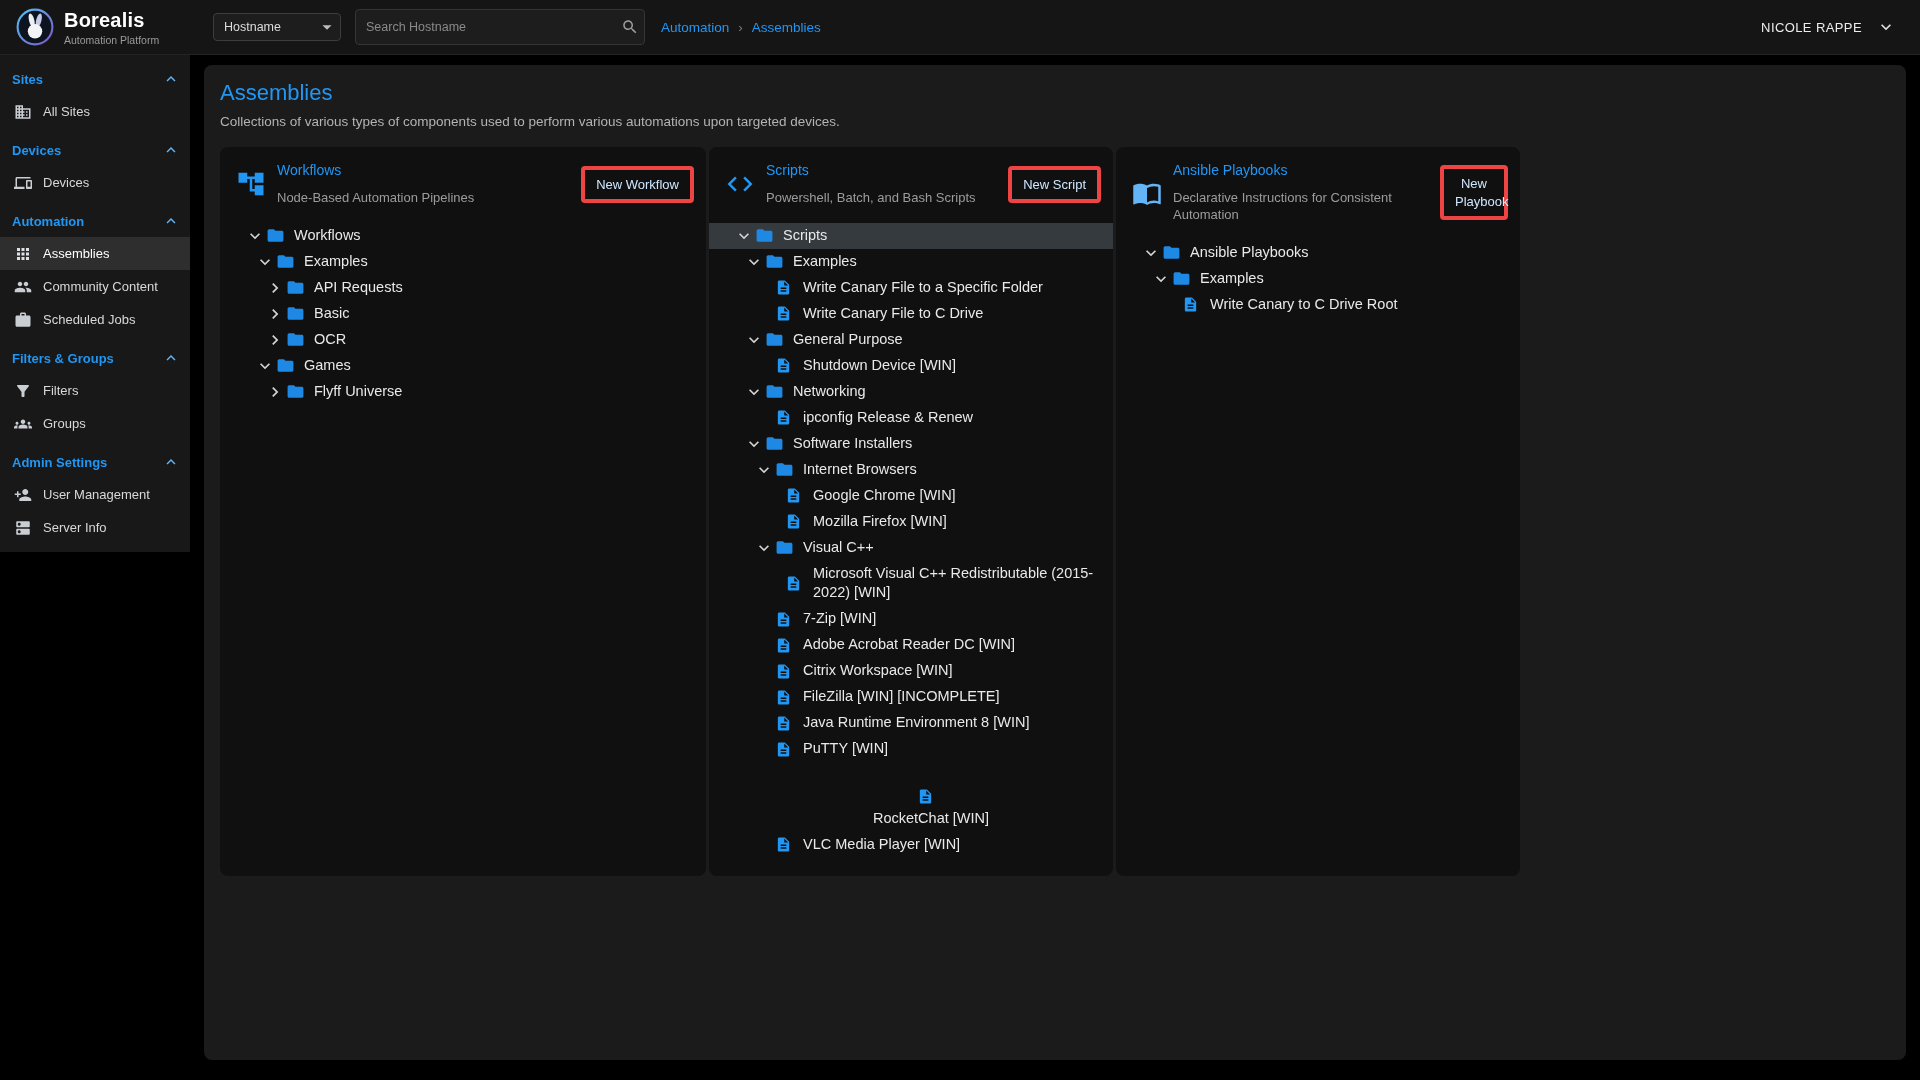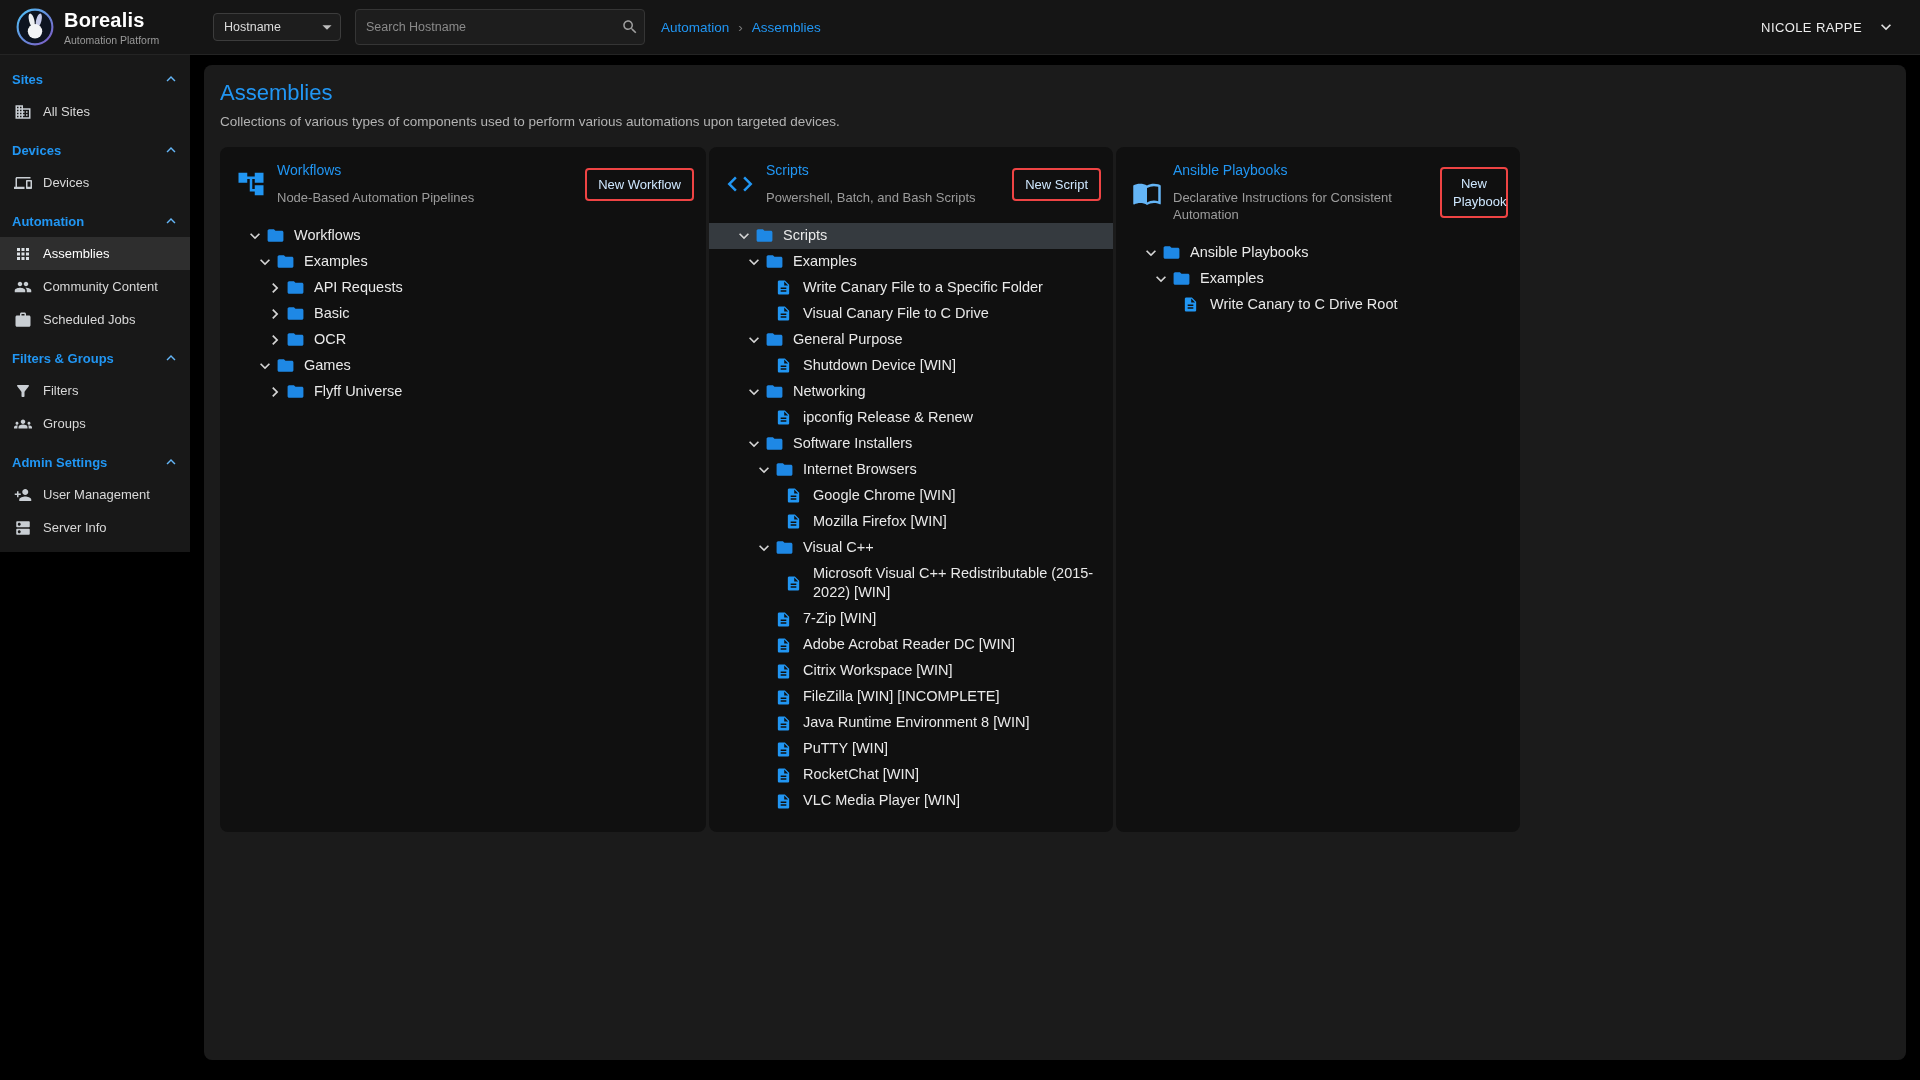--- a/index.html
+++ b/index.html
@@ -37,21 +37,21 @@
 
   
   .cards { display:flex; gap:3px; margin-top:18px; align-items:stretch; }
   .card { background:#101010; border-radius:8px; padding:13px 0 18px; width:404px; flex:0 0 auto; }
   .card.card-i0 { width:486px; }
   .card-header { display:flex; align-items:center; gap:11px; padding:2px 12px 0 16px; }
   .card-hicon { display:flex; flex:0 0 auto; }
   .card-titles { flex:1; min-width:0; }
   .card-title { font-size:14px; color:#2196f3; }
   .card-sub { font-size:13px; color:#9c9c9c; margin-top:12px; line-height:1.3; }
-  .card-btn { border:2px solid #ef4444; color:#cfe8ff; background:transparent; border-radius:4px; font-size:13px; padding:6px 11px; cursor:pointer; line-height:1.35; font-family:inherit; white-space:nowrap; }
+  .card-btn { border:4px solid #ef4444; color:#cfe8ff; background:transparent; border-radius:4px; font-size:13px; padding:6px 11px; cursor:pointer; line-height:1.35; font-family:inherit; white-space:nowrap; }
   .card.card-i2 .card-btn { white-space:normal; width:68px; text-align:center; }
 
   
   .tree { margin-top:16px; }
   .tree-row { display:flex; align-items:center; min-height:26px; padding-top:1px; padding-bottom:1px; padding-right:10px; cursor:pointer; }
   .tree-row.selected { background:#353a3f; }
   .tree-toggle { width:22px; height:22px; flex:0 0 22px; display:flex; align-items:center; justify-content:center; }
   .tree-nicon { width:22px; flex:0 0 22px; display:flex; align-items:center; }
   .tree-label { margin-left:6px; font-size:14.5px; color:#e9e9e9; line-height:1.35; padding:2px 0; }
 </style>
@@ -405,21 +405,21 @@
                   </span>
                   <span class="tree-label">Write Canary File to a Specific Folder</span>
                 </div>
                 <div class="tree-row" style="padding-left: 44px;">
                   <span class="tree-toggle"></span>
                   <span class="tree-nicon">
                     <svg viewBox="0 0 24 24" width="17" height="17">
                       <path d="M14 2H6c-1.1 0-2 .9-2 2v16c0 1.1.9 2 2 2h12c1.1 0 2-.9 2-2V8l-6-6zm2 16H8v-2h8v2zm0-4H8v-2h8v2zm-3-5V3.5L18.5 9H13z" fill="#2196f3"></path>
                     </svg>
                   </span>
-                  <span class="tree-label">Visual Canary File to C Drive</span>
+                  <span class="tree-label">Write Canary File to C Drive</span>
                 </div>
                 <div class="tree-row" style="padding-left: 34px;">
                   <span class="tree-toggle">
                     <svg viewBox="0 0 24 24" width="20" height="20">
                       <path d="M16.59 8.59 12 13.17 7.41 8.59 6 10l6 6 6-6z" fill="#d4d4d4"></path>
                     </svg>
                   </span>
                   <span class="tree-nicon">
                     <svg viewBox="0 0 24 24" width="19" height="19">
                       <path d="M10 4H4c-1.1 0-2 .9-2 2v12c0 1.1.9 2 2 2h16c1.1 0 2-.9 2-2V8c0-1.1-.9-2-2-2h-8l-2-2z" fill="#1e88e5"></path>
@@ -571,21 +571,21 @@
                 </div>
                 <div class="tree-row" style="padding-left: 44px;">
                   <span class="tree-toggle"></span>
                   <span class="tree-nicon">
                     <svg viewBox="0 0 24 24" width="17" height="17">
                       <path d="M14 2H6c-1.1 0-2 .9-2 2v16c0 1.1.9 2 2 2h12c1.1 0 2-.9 2-2V8l-6-6zm2 16H8v-2h8v2zm0-4H8v-2h8v2zm-3-5V3.5L18.5 9H13z" fill="#2196f3"></path>
                     </svg>
                   </span>
                   <span class="tree-label">PuTTY [WIN]</span>
                 </div>
-                <div class="tree-row" style="padding-left: 44px;">
+                <div class="tree-row" style="padding-left: 44px; flex-direction: column;">
                   <span class="tree-toggle"></span>
                   <span class="tree-nicon">
                     <svg viewBox="0 0 24 24" width="17" height="17">
                       <path d="M14 2H6c-1.1 0-2 .9-2 2v16c0 1.1.9 2 2 2h12c1.1 0 2-.9 2-2V8l-6-6zm2 16H8v-2h8v2zm0-4H8v-2h8v2zm-3-5V3.5L18.5 9H13z" fill="#2196f3"></path>
                     </svg>
                   </span>
                   <span class="tree-label">RocketChat [WIN]</span>
                 </div>
                 <div class="tree-row" style="padding-left: 44px;">
                   <span class="tree-toggle"></span>

